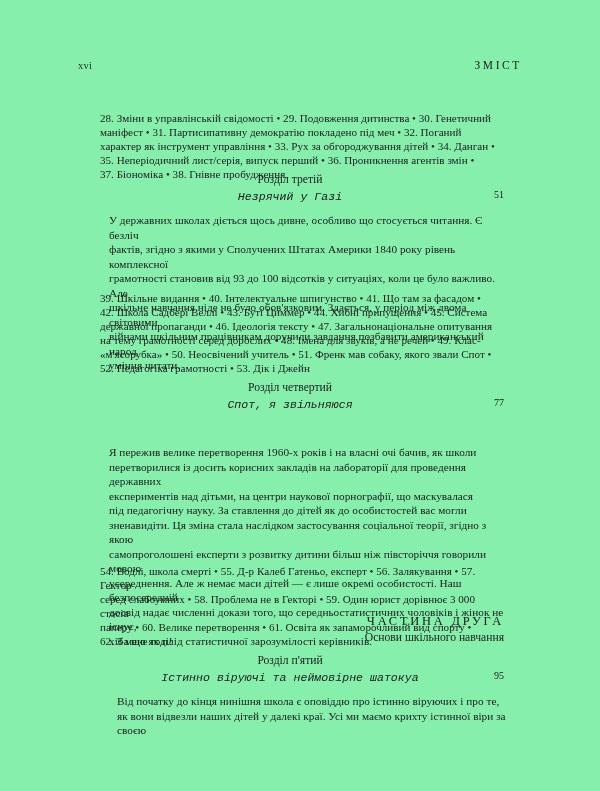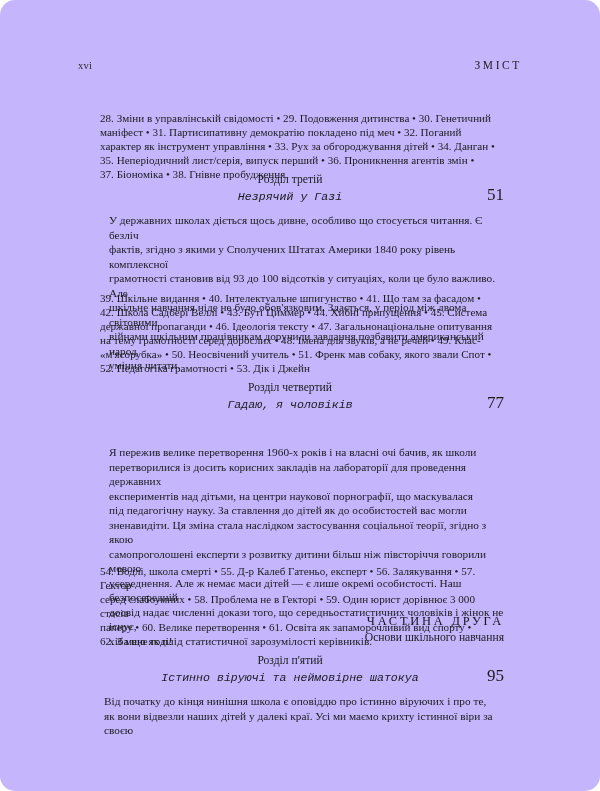--- a/index.html
+++ b/index.html
@@ -4,25 +4,24 @@
 <style>
   html, body {
     margin: 0;
     padding: 0;
     background: #ffffff;
   }
   .page {
     position: relative;
     width: 600px;
     height: 791px;
-    background: #c4b5fd;
+    background: #86efac;
     font-family: "Liberation Serif", "DejaVu Serif", serif;
     color: #1a1a1a;
     overflow: hidden;
-    border-radius: 15px;
   }
 
   
   .running-head {
     position: absolute;
     left: 78px;
     right: 78px;
     top: 59px;
     height: 18px;
     display: flex;
@@ -84,21 +83,21 @@
   .chapter-title {
     font-style: italic;
     font-size: 11.6px;
     color: #1a1a1a;
     font-family: Liberation Mono, monospace;
   }
   .chapter-page {
     position: absolute;
     right: 0;
     top: 0;
-    font-size: 17px;
+    font-size: 10px;
     font-style: normal;
     color: #1a1a1a;
   }
 
   
   .part {
     position: absolute;
     left: 100px;
     width: 404px;
     text-align: center;
@@ -150,21 +149,21 @@
   <div class="block entries" style="top:291px;font-family:Liberation Serif, serif;">39. Шкільне видання • 40. Інтелектуальне шпигунство • 41. Що там за фасадом •
 42. Школа Садбері Веллі • 43. Буті Циммер • 44. Хибні припущення • 45. Система
 державної пропаганди • 46. Ідеологія тексту • 47. Загальнонаціональне опитування
 на тему грамотності серед дорослих • 48. Імена для звуків, а не речей • 49. Клас-
 «м'ясорубка» • 50. Неосвічений учитель • 51. Френк мав собаку, якого звали Спот •
 52. Педагогіка грамотності • 53. Дік і Джейн</div>
 
   <div class="chapter" style="top:380px;">
     <div class="chapter-num">Розділ четвертий</div>
     <div class="chapter-line">
-      <span class="chapter-title">Гадаю, я чоловіків</span>
+      <span class="chapter-title">Спот, я звільняюся</span>
       <span class="chapter-page">77</span>
     </div>
   </div>
 
   <div class="block summary" style="top:445px;">Я пережив велике перетворення 1960-х років і на власні очі бачив, як школи
 перетворилися із досить корисних закладів на лабораторії для проведення державних
 експериментів над дітьми, на центри наукової порнографії, що маскувалася
 під педагогічну науку. За ставлення до дітей як до особистостей вас могли
 зненавидіти. Ця зміна стала наслідком застосування соціальної теорії, згідно з якою
 самопроголошені експерти з розвитку дитини більш ніж півсторіччя говорили мовою
@@ -183,16 +182,16 @@
   </div>
 
   <div class="chapter" style="top:653px;">
     <div class="chapter-num">Розділ п'ятий</div>
     <div class="chapter-line">
       <span class="chapter-title">Істинно віруючі та неймовірне шатокуа</span>
       <span class="chapter-page">95</span>
     </div>
   </div>
 
-  <div class="block summary" style="top:694px; left:95px;">Від початку до кінця нинішня школа є оповіддю про істинно віруючих і про те,
+  <div class="block summary" style="top:694px; left:108px;">Від початку до кінця нинішня школа є оповіддю про істинно віруючих і про те,
 як вони відвезли наших дітей у далекі краї. Усі ми маємо крихту істинної віри за своєю</div>
 
 </div>
 
 </body></html>

